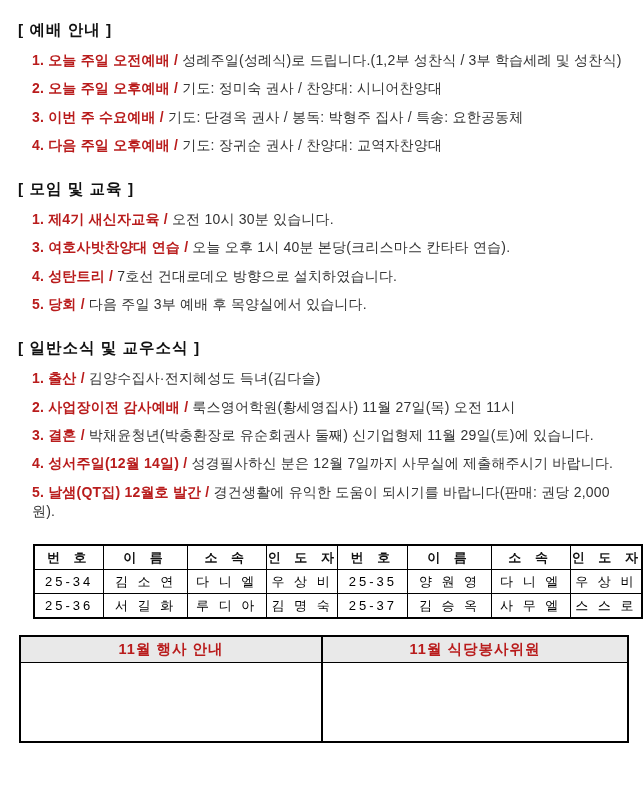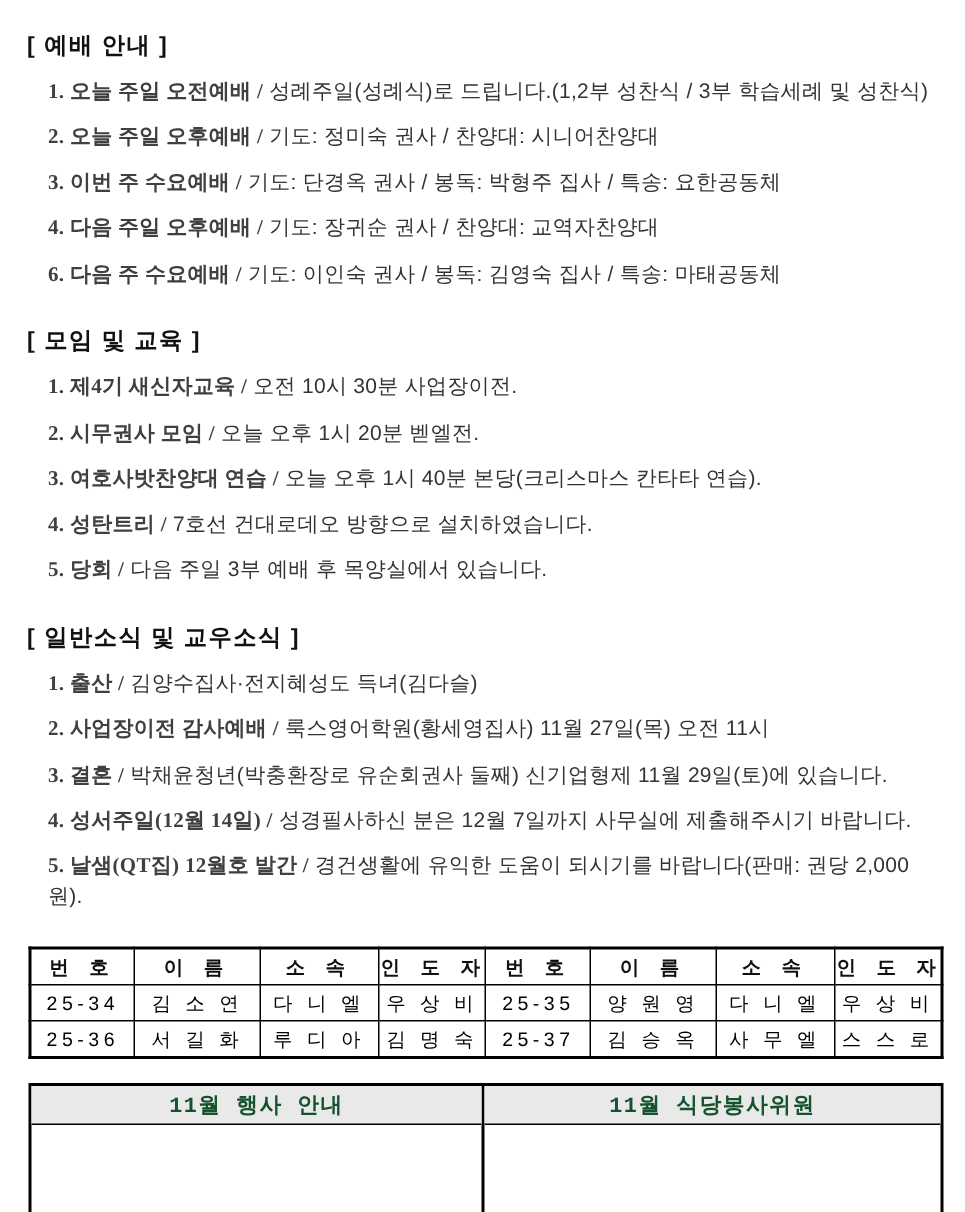--- a/index.html
+++ b/index.html
@@ -25,29 +25,29 @@
     margin: 0 0 10px 0;
     letter-spacing: 1px;
   }
   .item {
     font-size: 14px;
     line-height: 1.35;
     margin: 0 0 9.5px 14px;
     color: #333333;
     letter-spacing: 0.2px;
   }
-  .item .b { font-weight: bold; color: #404040; font-family: Liberation Serif, serif; }
+  .item .b { font-weight: bold; color: #b91c1c; }
   .item.sub { margin-left: 30px; }
 
   
   table.att {
     width: 610px;
     border-collapse: collapse;
     table-layout: fixed;
-    margin: 2px 0 16px 1px;
+    margin: 2px 0 16px 15px;
     font-size: 13px;
   }
   table.att th, table.att td {
     border: 1px solid #000000;
     text-align: center;
     padding: 2.5px 1px;
     letter-spacing: 3px;
     white-space: nowrap;
     overflow: hidden;
   }
@@ -62,45 +62,42 @@
     box-sizing: border-box;
   }
   .box.left  { width: 303px; border-right: 1px solid #000000; }
   .box.right { width: 307px; border-left: 1px solid #000000; }
   .box-header {
     background: #e9e9e9;
     border-bottom: 1px solid #000000;
     text-align: center;
     font-weight: bold;
     font-size: 14.5px;
-    color: #14532d;
+    color: #b91c1c;
     padding: 3px 0;
     letter-spacing: 1px;
-    font-family: Liberation Mono, monospace;
   }
   .box-body { padding: 8px 10px 6px 10px; min-height: 78px; box-sizing: border-box; }
 </style>
 </head>
 <body>
 
 <div class="page">
 
   <div class="section">
     <h2 class="section-title">[ 예배 안내 ]</h2>
     <div class="item"><span class="b">1. 오늘 주일 오전예배 /</span> <span>성례주일(성례식)로 드립니다.(1,2부 성찬식 / 3부 학습세례 및 성찬식)</span></div>
     <div class="item"><span class="b">2. 오늘 주일 오후예배 /</span> <span>기도: 정미숙 권사 / 찬양대: 시니어찬양대</span></div>
     <div class="item"><span class="b">3. 이번 주 수요예배 /</span> <span>기도: 단경옥 권사 / 봉독: 박형주 집사 / 특송: 요한공동체</span></div>
     <div class="item"><span class="b">4. 다음 주일 오후예배 /</span> <span>기도: 장귀순 권사 / 찬양대: 교역자찬양대</span></div>
-    <div class="item"><span class="b">6. 다음 주 수요예배 /</span> <span>기도: 이인숙 권사 / 봉독: 김영숙 집사 / 특송: 마태공동체</span></div>
   </div>
 
   <div class="section">
     <h2 class="section-title">[ 모임 및 교육 ]</h2>
-    <div class="item"><span class="b">1. 제4기 새신자교육 /</span> <span>오전 10시 30분 사업장이전.</span></div>
-    <div class="item"><span class="b">2. 시무권사 모임 /</span> <span>오늘 오후 1시 20분 벧엘전.</span></div>
+    <div class="item"><span class="b">1. 제4기 새신자교육 /</span> <span>오전 10시 30분 있습니다.</span></div>
     <div class="item"><span class="b">3. 여호사밧찬양대 연습 /</span> <span>오늘 오후 1시 40분 본당(크리스마스 칸타타 연습).</span></div>
     <div class="item"><span class="b">4. 성탄트리 /</span> <span>7호선 건대로데오 방향으로 설치하였습니다.</span></div>
     <div class="item"><span class="b">5. 당회 /</span> <span>다음 주일 3부 예배 후 목양실에서 있습니다.</span></div>
   </div>
 
   <div class="section">
     <h2 class="section-title">[ 일반소식 및 교우소식 ]</h2>
     <div class="item"><span class="b">1. 출산 /</span> <span>김양수집사·전지혜성도 득녀(김다슬)</span></div>
     <div class="item"><span class="b">2. 사업장이전 감사예배 /</span> <span>룩스영어학원(황세영집사) 11월 27일(목) 오전 11시</span></div>
     <div class="item"><span class="b">3. 결혼 /</span> <span>박채윤청년(박충환장로 유순회권사 둘째) 신기업형제 11월 29일(토)에 있습니다.</span></div>

